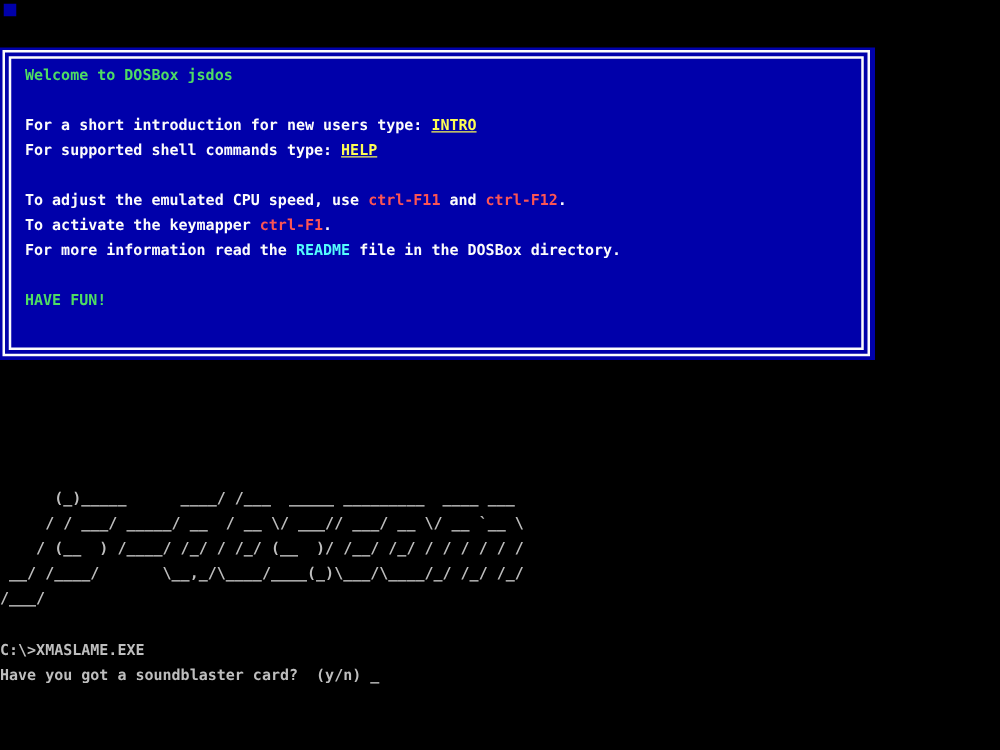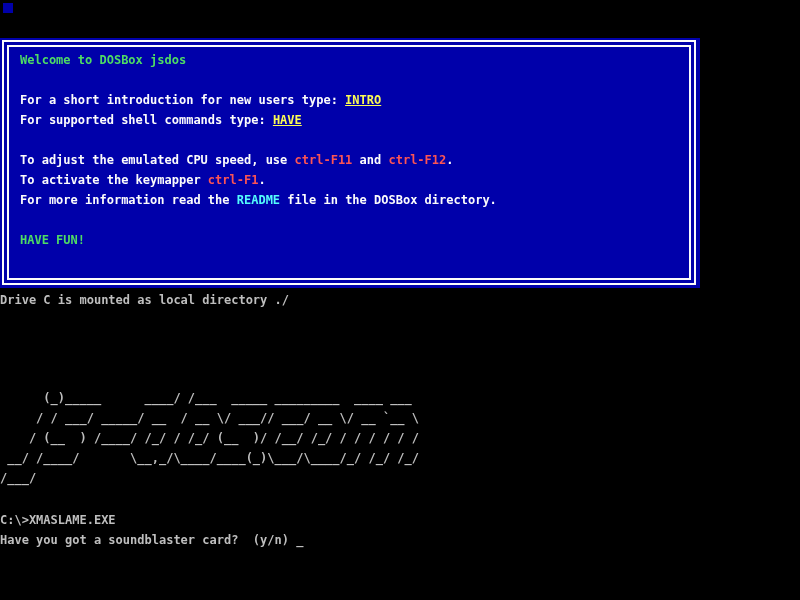--- a/index.html
+++ b/index.html
@@ -29,32 +29,31 @@
   <div class="blue-square"></div>
 
   <div class="welcome-box">
     <div class="box-border"></div>
   </div>
 
   <div class="line green" style="top:50px;left:20px">Welcome to DOSBox jsdos</div>
 
   <div class="line box-line" style="top:90px;left:20px"><span>For a short introduction for new users type: </span><span class="yellow">INTRO</span></div>
 
-  <div class="line box-line" style="top:110px;left:20px"><span>For supported shell commands type: </span><span class="yellow">HAVE</span></div>
+  <div class="line box-line" style="top:110px;left:20px"><span>For supported shell commands type: </span><span class="yellow">HELP</span></div>
 
   <div class="line box-line" style="top:150px;left:20px"><span>To adjust the emulated CPU speed, use </span><span class="red">ctrl-F11</span><span> and </span><span class="red">ctrl-F12</span><span>.</span></div>
 
   <div class="line box-line" style="top:170px;left:20px"><span>To activate the keymapper </span><span class="red">ctrl-F1</span><span>.</span></div>
 
   <div class="line box-line" style="top:190px;left:20px"><span>For more information read the </span><span class="cyan">README</span><span> file in the DOSBox directory.</span></div>
 
   <div class="line green" style="top:230px;left:20px">HAVE FUN!</div>
 
 
-  <div class="line" style="top:290px">Drive C is mounted as local directory ./</div>
 
 
   <div class="line" style="top:388px">      (_)_____      ____/ /___  _____ _________  ____ ___</div>
   <div class="line" style="top:408px">     / / ___/ _____/ __  / __ \/ ___// ___/ __ \/ __ `__ \</div>
   <div class="line" style="top:428px">    / (__  ) /____/ /_/ / /_/ (__  )/ /__/ /_/ / / / / / /</div>
   <div class="line" style="top:448px"> __/ /____/       \__,_/\____/____(_)\___/\____/_/ /_/ /_/</div>
   <div class="line" style="top:468px">/___/</div>
 
   <div class="line" style="top:510px">C:\&gt;XMASLAME.EXE</div>
 

